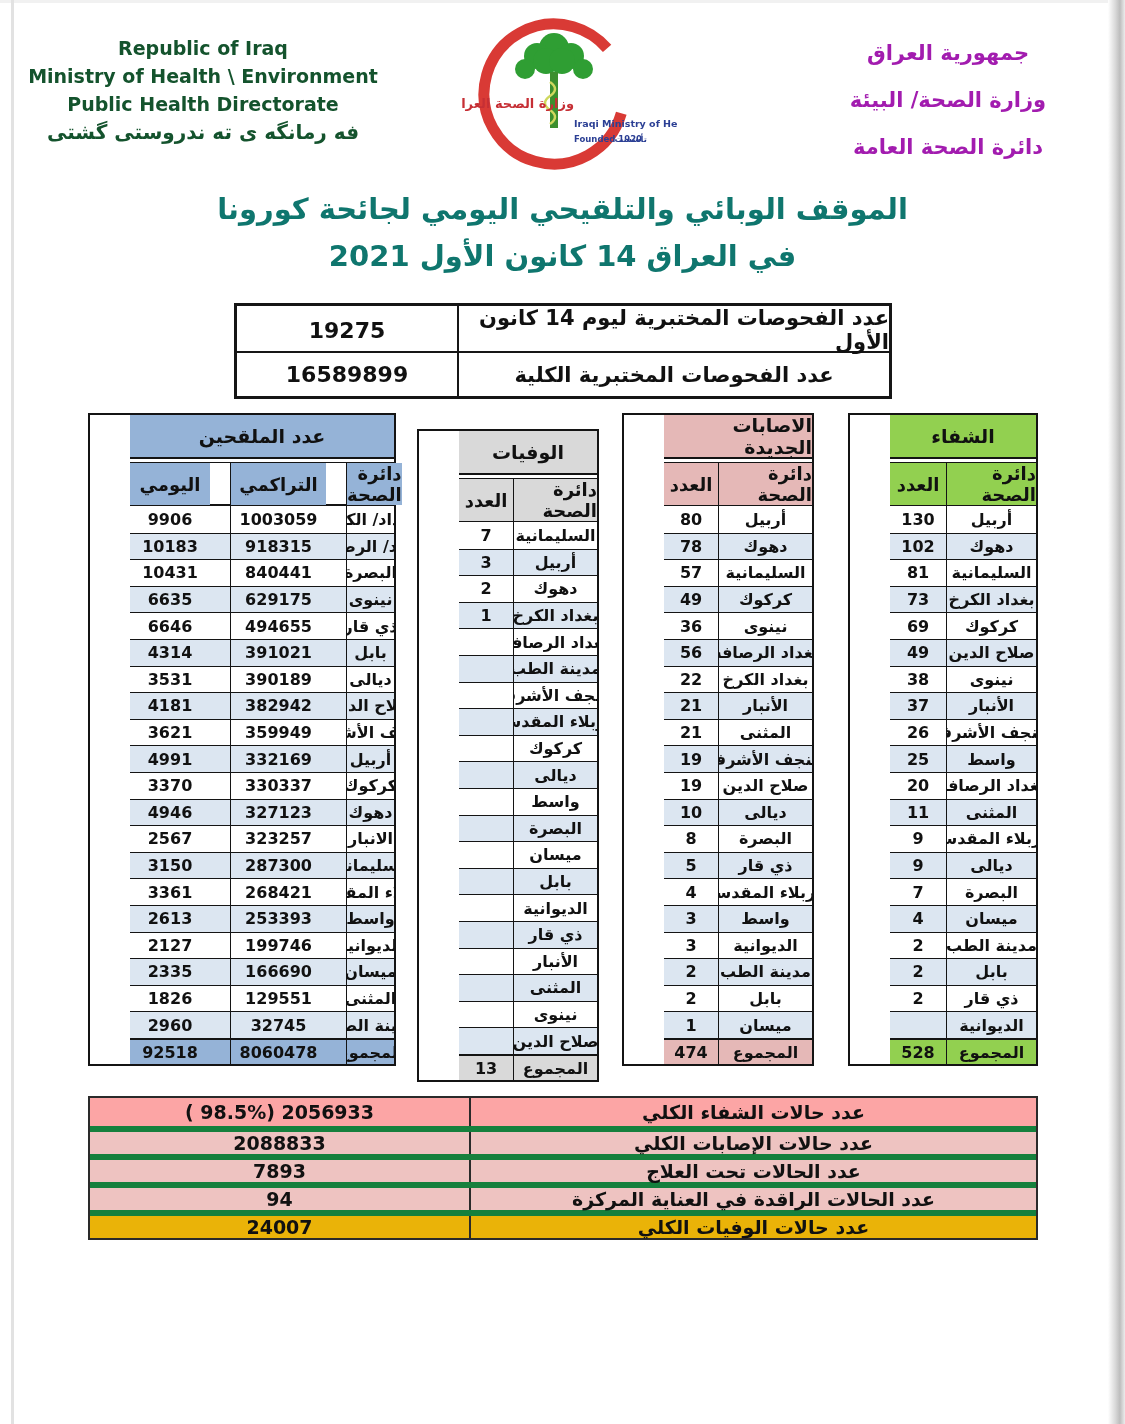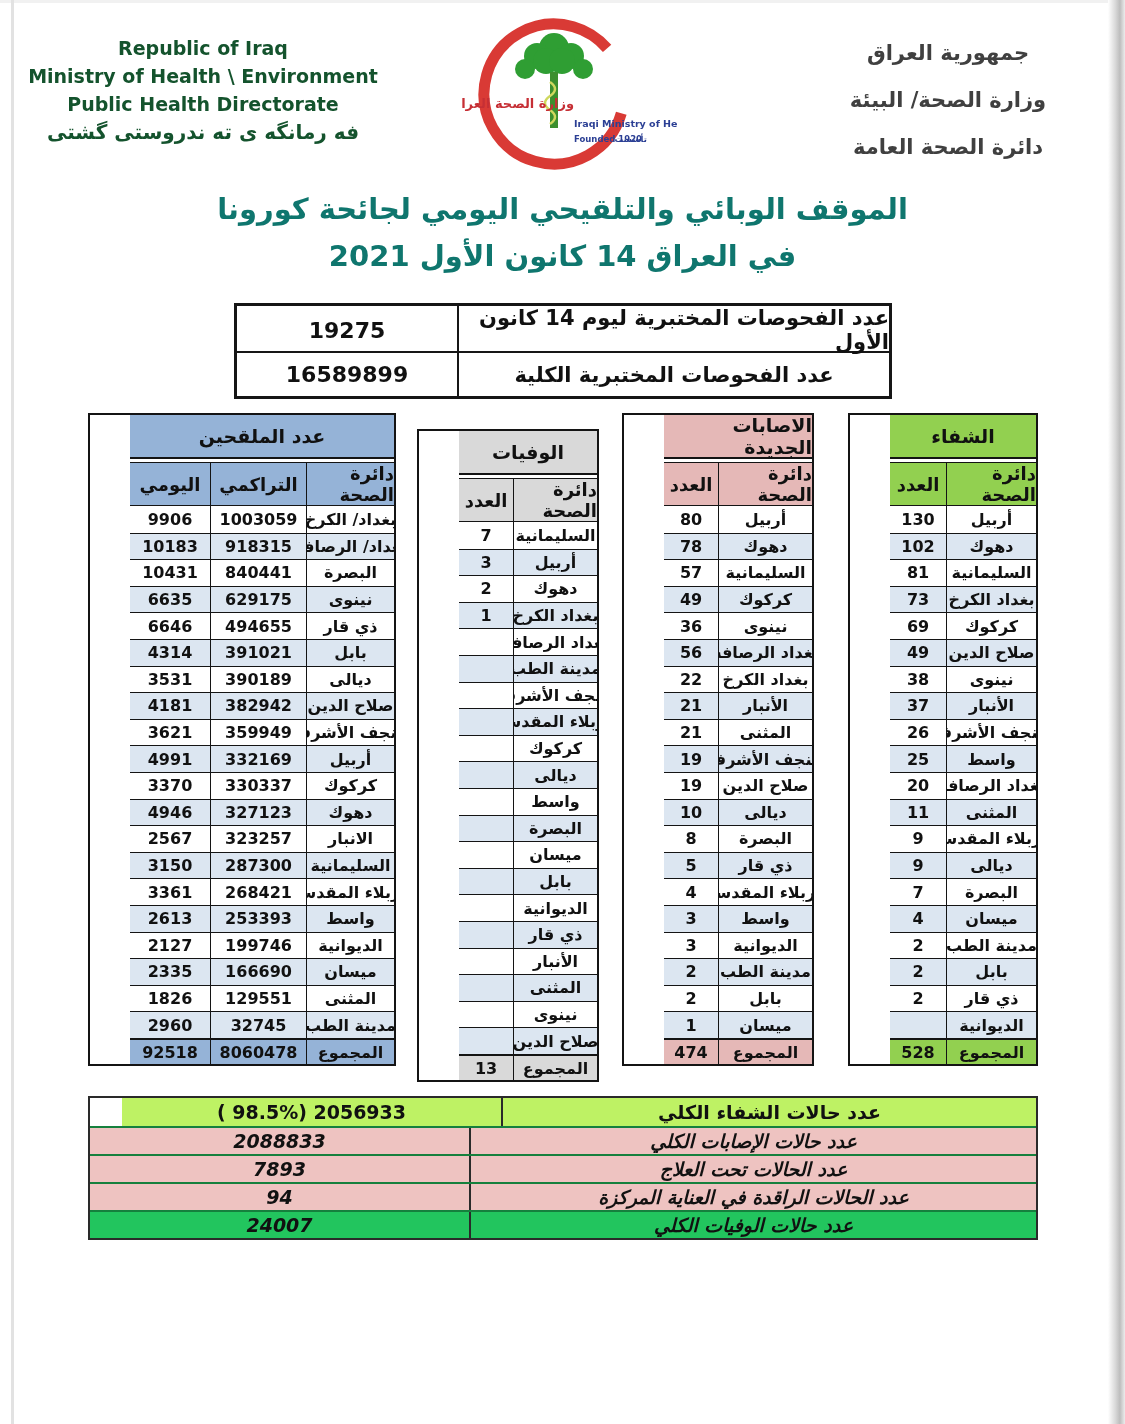--- a/index.html
+++ b/index.html
@@ -12,21 +12,21 @@
   .edge-right{position:absolute;top:0;right:0;width:17px;height:100%;
     background:linear-gradient(to right,#ffffff 0%,#d7d7d7 45%,#bdbdbd 70%,#ececec 100%);}
   .edge-left{position:absolute;top:0;left:11px;width:3px;height:100%;background:#e2e2e2;}
   .edge-top{position:absolute;top:0;left:0;width:100%;height:3px;background:#f1f1f1;}
 
   
   .hdr-en{position:absolute;left:28px;top:34px;width:350px;text-align:center;
     font-size:19px;line-height:28px;color:#14532d;}
   .hdr-en .ku{direction:rtl;font-size:20px;}
   .hdr-ar{position:absolute;right:42px;top:30px;width:270px;text-align:center;
-    direction:rtl;font-size:21px;line-height:47px;color:#404040;}
+    direction:rtl;font-size:21px;line-height:47px;color:#a21caf;}
   .logo{position:absolute;left:462px;top:6px;width:215px;height:178px;}
 
   
   .title{position:absolute;left:0;top:186px;width:100%;text-align:center;
     direction:rtl;font-size:29px;line-height:47px;color:#0f766e;}
 
   
   .tests{position:absolute;left:234px;top:303px;width:658px;border:3px solid #161616;
     background:#fff;}
   .tests .row{display:grid;grid-template-columns:222px 1fr;height:45px;}
@@ -45,42 +45,42 @@
     font-size:18px;border-left:1px solid #141414;}
   .tbl .thead .th:first-child{border-left:none;}
   .tbl .trow{display:grid;height:26.6px;}
   .tbl .tbody .trow:nth-child(even){background:#dce6f1;}
   .tbl .tbody .trow + .trow{border-top:1px solid #141414;}
   .tbl .trow .td{display:flex;align-items:center;justify-content:center;direction:rtl;
     font-size:16px;border-left:1px solid #141414;overflow:hidden;white-space:nowrap;}
   .tbl .trow .td:first-child{border-left:none;}
   .tbl .totrow{border-top:2px solid #141414;}
   .t-vaccinated{left:88px;width:308px;}
-  .t-vaccinated .thead,.t-vaccinated .trow{grid-template-columns:80px 96px 1fr;}
+  .t-vaccinated .thead,.t-vaccinated .trow{grid-template-columns:80px 96px 1fr;gap:20px;}
   .t-deaths{left:417px;width:182px;margin-top:16px;}
   .t-deaths .thead,.t-deaths .trow{grid-template-columns:54px 1fr;}
   .t-infections{left:622px;width:192px;}
   .t-infections .thead,.t-infections .trow{grid-template-columns:54px 1fr;}
   .t-recovery{left:848px;width:190px;}
   .t-recovery .thead,.t-recovery .trow{grid-template-columns:56px 1fr;}
   .theme-blue .tt,.theme-blue .th,.theme-blue .totrow{background:#95b3d7;}
   .theme-gray .tt,.theme-gray .th,.theme-gray .totrow{background:#d9d9d9;}
   .theme-pink .tt,.theme-pink .th,.theme-pink .totrow{background:#e5b8b7;}
   .theme-green .tt,.theme-green .th,.theme-green .totrow{background:#92d050;}
 
   
   .summary{position:absolute;left:88px;top:1096px;width:950px;border:2px solid #2a2a2a;}
   .summary .srow{display:grid;grid-template-columns:381px 1fr;height:28px;}
-  .summary .srow + .srow{border-top:2px solid #15803d;font-style:italic;}
+  .summary .srow + .srow{border-top:6px solid #15803d;}
   .summary .cell{display:flex;align-items:center;justify-content:center;}
   .summary .sval{font-size:19px;direction:ltr;border-right:2px solid #2a2a2a;}
   .summary .slab{direction:rtl;font-size:19px;}
-  .bg-green{background:#bef264;margin-left:32px;}
+  .bg-green{background:#fca5a5;}
   .bg-pink{background:#eec3c1;}
-  .bg-beige{background:#22c55e;}
+  .bg-beige{background:#eab308;}
 </style>
 </head>
 <body>
 
 <div class="page">
   <div class="edge-top"></div>
   <div class="edge-left"></div>
   <div class="edge-right"></div>
 
   <div class="hdr-en">

